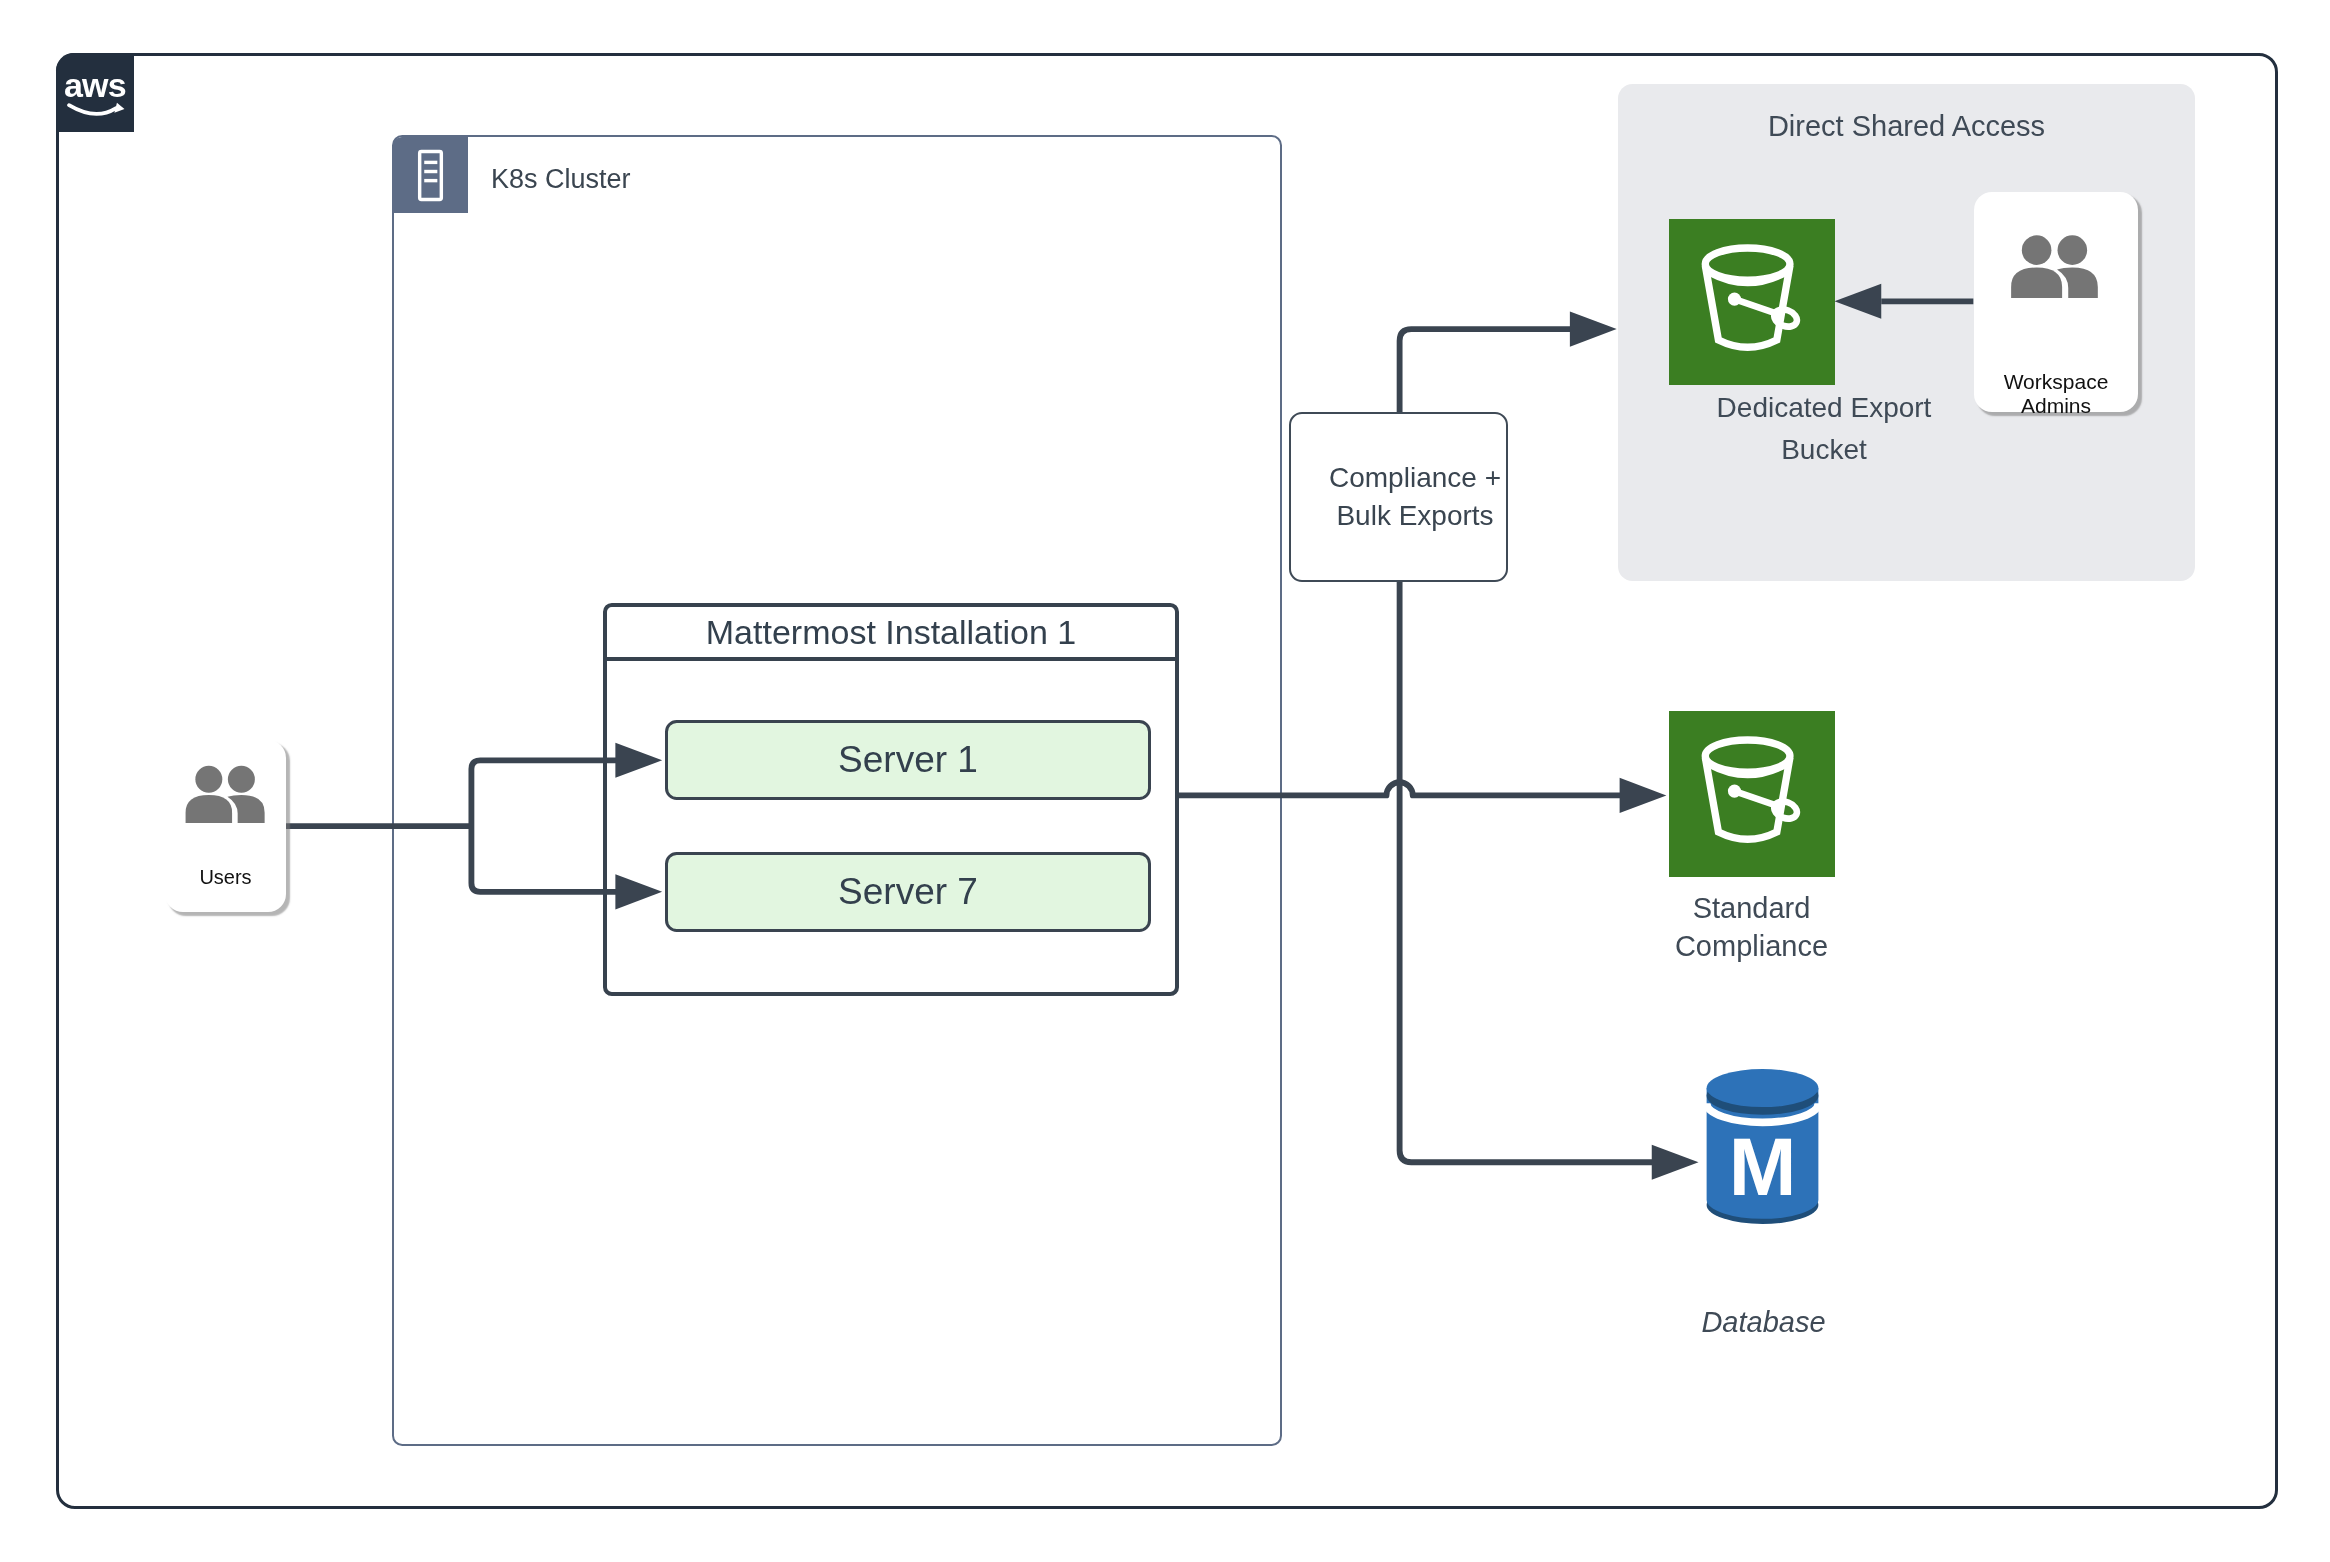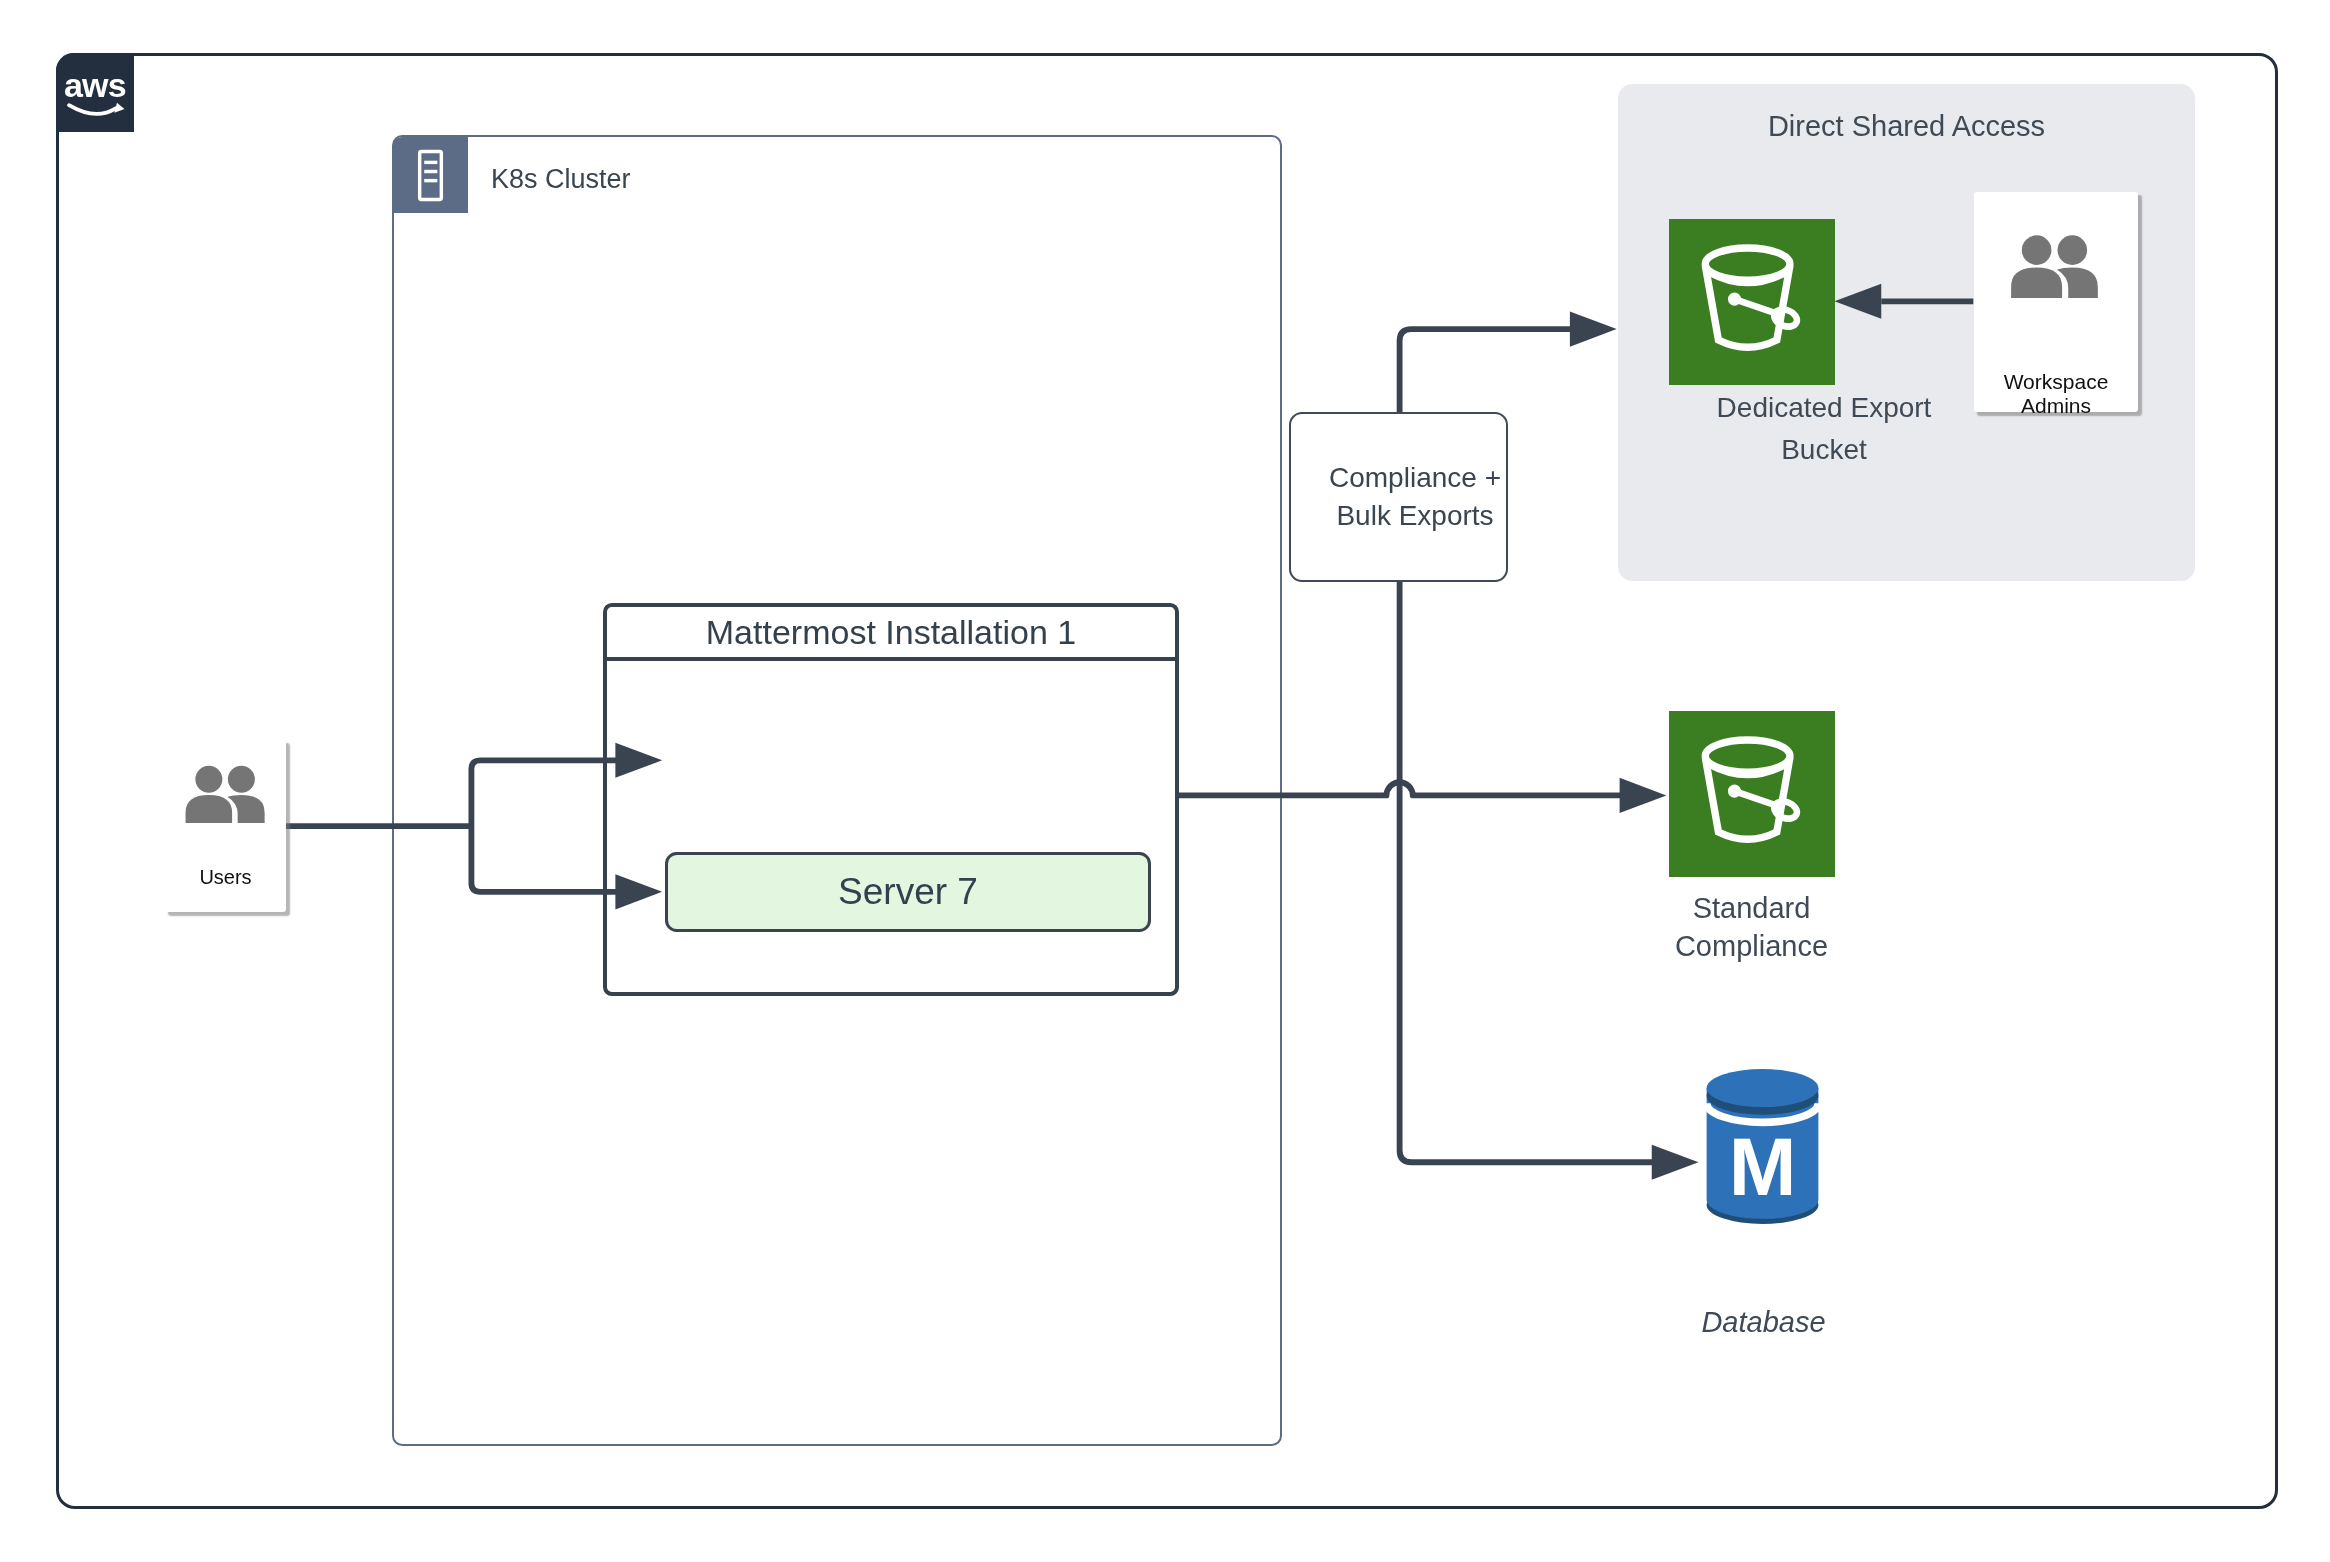--- a/index.html
+++ b/index.html
@@ -23,21 +23,21 @@
   .k8s-label{left:491px;top:164px;font-size:27px;}
 
   
   .mm-box{left:603px;top:603px;width:576px;height:393px;border:4.4px solid #37424E;border-radius:8.8px;background:#fff;box-sizing:border-box;}
   .mm-header{position:absolute;left:0;top:0;width:100%;height:50px;border-bottom:4.4px solid #37424E;
              display:flex;align-items:center;justify-content:center;font-size:34px;color:#33404D;}
   .server{left:665px;width:486px;height:80px;background:#E2F6E0;border:3.7px solid #3A4450;border-radius:11.7px;
           display:flex;align-items:center;justify-content:center;font-size:37px;color:#33404D;box-sizing:border-box;}
 
   
-  .card{background:#fff;border-radius:3px;box-shadow:3.7px 3.7px 1.5px rgba(120,120,120,0.55);}
+  .card{background:#fff;border-radius:18px;box-shadow:3.7px 3.7px 1.5px rgba(120,120,120,0.55);}
   .users-card{left:165px;top:740px;width:121px;height:172px;}
   .admins-card{left:1974px;top:192px;width:164px;height:220px;}
   .card-label{position:absolute;left:0;width:100%;text-align:center;color:#111;}
 
   
   .compliance{left:1289px;top:412px;width:219px;height:170px;background:#fff;border:2.2px solid #3F4A56;border-radius:13px;
               display:flex;align-items:center;justify-content:center;text-align:center;
               font-size:28px;line-height:1.35;color:#3A4550;box-sizing:border-box;padding-left:33px;}
 
   
@@ -79,20 +79,23 @@
       <rect x="31" y="8" width="38" height="84" rx="3" fill="none" stroke="#fff" stroke-width="6"></rect>
       <line x1="39" y1="27" x2="62" y2="27" stroke="#fff" stroke-width="6"></line>
       <line x1="39" y1="43" x2="62" y2="43" stroke="#fff" stroke-width="6"></line>
       <line x1="39" y1="59" x2="62" y2="59" stroke="#fff" stroke-width="6"></line>
     </svg>
   </div>
   <div class="abs k8s-label">K8s Cluster</div>
 
   <div class="abs mm-box">
     <div class="mm-header">Mattermost Installation 1</div>
+  </div>
+  <div class="abs server" style="top:720px;">
+    <span>Server 1</span>
   </div>
   <div class="abs server" style="top:852px;">
     <span>Server 7</span>
   </div>
 
   <div class="abs dsa-region"></div>
   <div class="abs dsa-title">Direct Shared Access</div>
 
   <svg class="abs connectors" width="2330" height="1563" viewBox="0 0 3188 2138">
     <g stroke="#3A4450" stroke-width="8" fill="none" stroke-linejoin="round">

